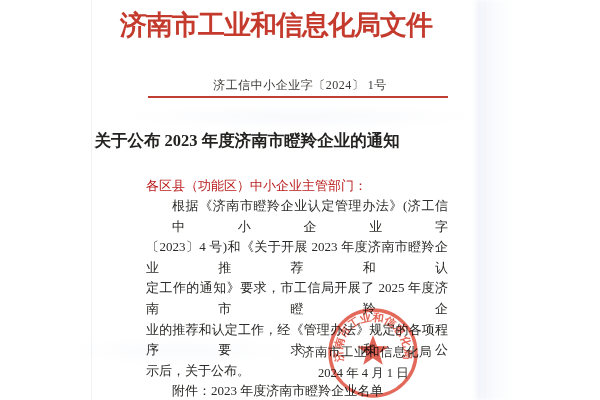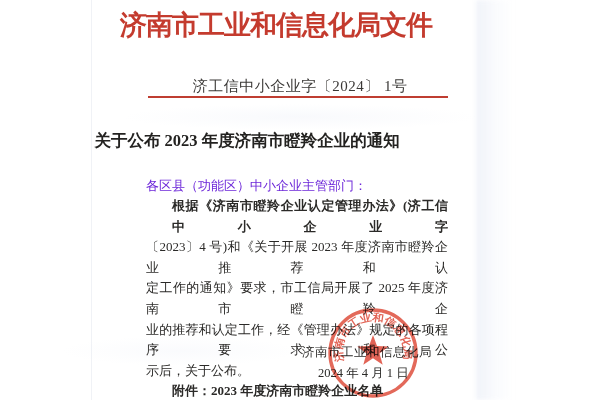--- a/index.html
+++ b/index.html
@@ -52,21 +52,21 @@
     font-weight: bold;
     letter-spacing: -1px;
     color: #c43b2e;
     white-space: nowrap;
   }
   .doc-number {
     position: absolute;
     left: 0; top: 77px;
     width: 600px;
     text-align: center;
-    font-size: 15px;
+    font-size: 12px;
     letter-spacing: 0.5px;
     color: #3a3836;
   }
   .red-line {
     position: absolute;
     left: 148px; top: 96px;
     width: 300px; height: 2px;
     background: #bf3d31;
   }
   .notice-title {
@@ -77,37 +77,37 @@
     font-size: 16.5px;
     font-weight: bold;
     color: #232220;
     white-space: nowrap;
   }
   .salutation {
     position: absolute;
     left: 146px; top: 177px;
     width: 310px;
     font-size: 13px;
-    color: #6d28d9;
+    color: #b91c1c;
     white-space: nowrap;
   }
   .body-block {
     position: absolute;
     left: 146px; top: 196px;
     width: 302px;
     font-size: 13px;
     line-height: 20.6px;
     color: #2b2a28;
   }
   .body-line { width: 302px; }
   .body-line.justify {
     text-align: justify;
     text-align-last: justify;
   }
-  .body-line.indent { text-indent: 26px; font-weight: bold; }
+  .body-line.indent { text-indent: 26px; }
   .body-line.indent.justify {
     text-indent: 0;
     padding-left: 26px;
     width: 276px;
   }
   .signature {
     position: absolute;
     left: 302px; top: 344px;
     font-size: 12.5px;
     letter-spacing: 0.5px;

